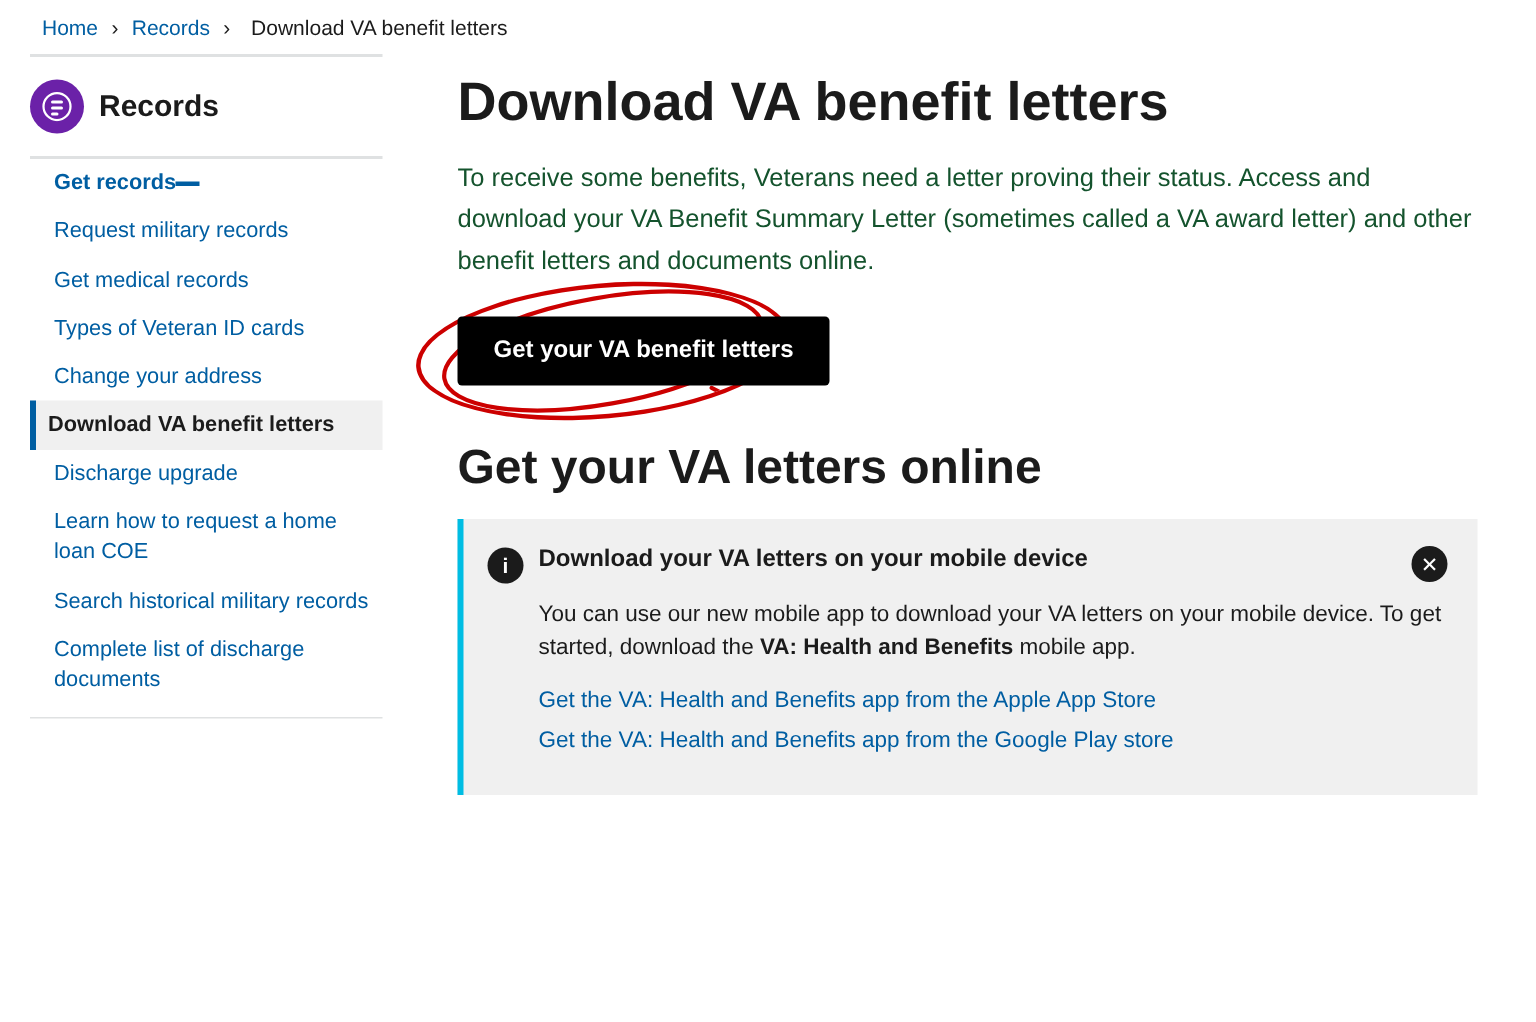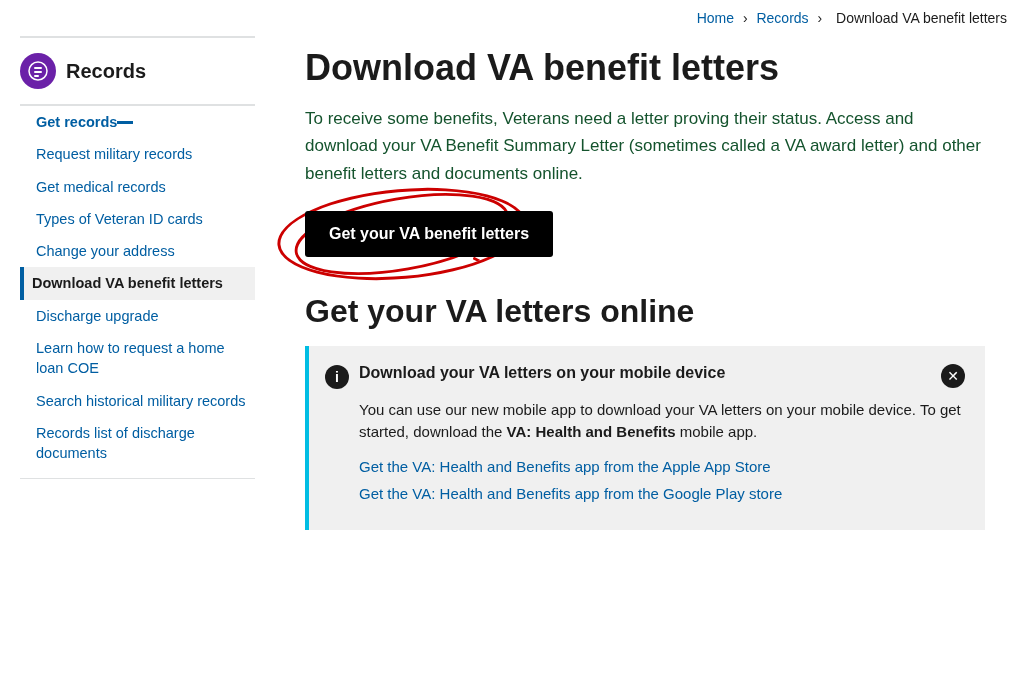--- a/index.html
+++ b/index.html
@@ -1,22 +1,21 @@
 <!DOCTYPE html>
 <html><head>
   <meta charset="utf-8">
   <style>
     * { box-sizing: border-box; margin: 0; padding: 0; }
     body { font-family: 'Source Sans Pro', Arial, sans-serif; font-size: 16px; color: #1b1b1b; background: #fff; }
 
     .breadcrumb {
-      padding: 10px 12px;
+      padding: 10px 28px;
       font-size: 14px;
       color: #1b1b1b;
-      text-align: right;
     }
     .breadcrumb a {
       color: #005ea2;
       text-decoration: none;
     }
     .breadcrumb span { color: #1b1b1b; margin: 0 5px; }
 
     .layout {
       display: flex;
       max-width: 1024px;
@@ -297,21 +296,21 @@
       <li>
         <a href="#">Discharge upgrade</a>
       </li>
       <li>
         <a href="#">Learn how to request a home loan COE</a>
       </li>
       <li>
         <a href="#">Search historical military records</a>
       </li>
       <li>
-        <a href="#">Records list of discharge documents</a>
+        <a href="#">Complete list of discharge documents</a>
       </li>
     </ul>
   </aside>
 
   <main class="main-content">
 
     <h1 class="page-title">Download VA benefit letters</h1>
 
     <p class="intro-text">To receive some benefits, Veterans need a letter proving their status. Access and download your VA Benefit Summary Letter (sometimes called a VA award letter) and other benefit letters and documents online.</p>
 

